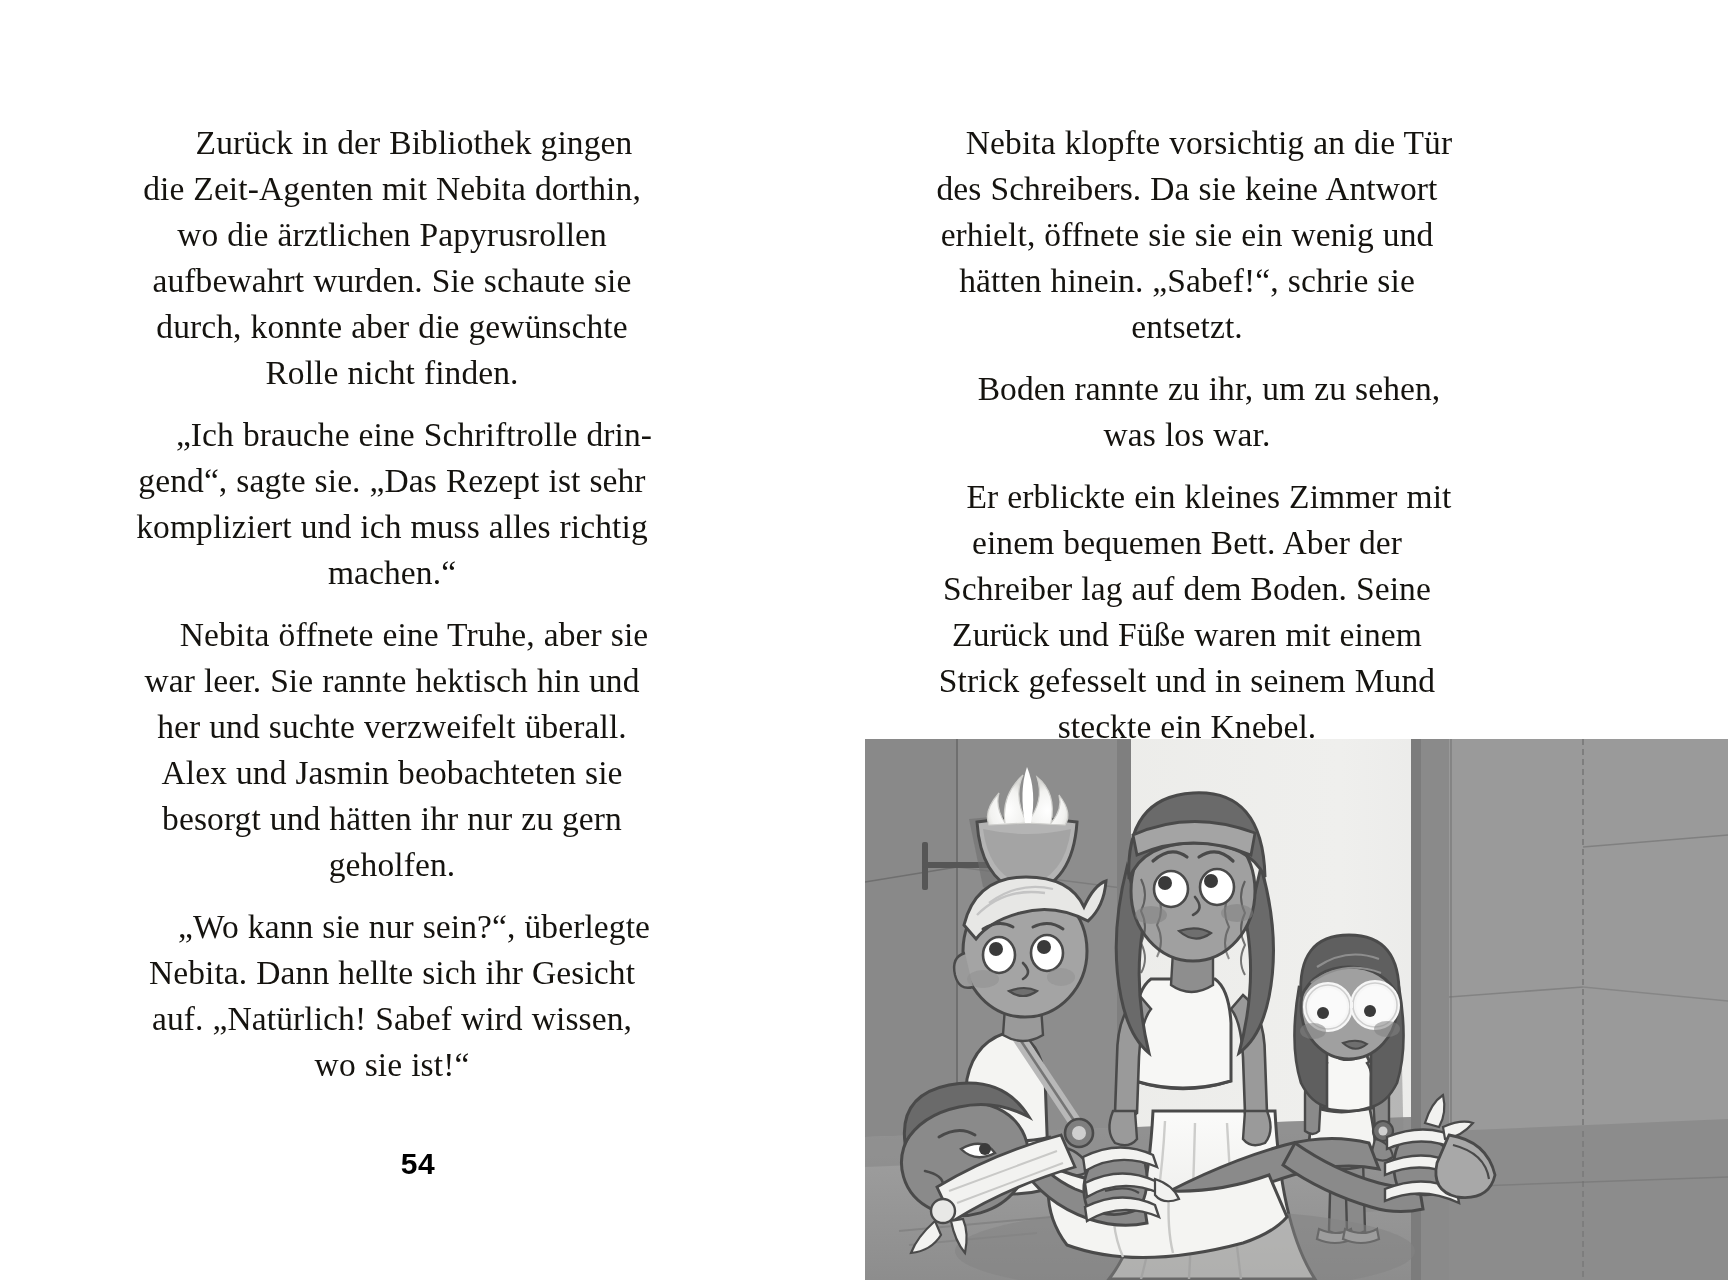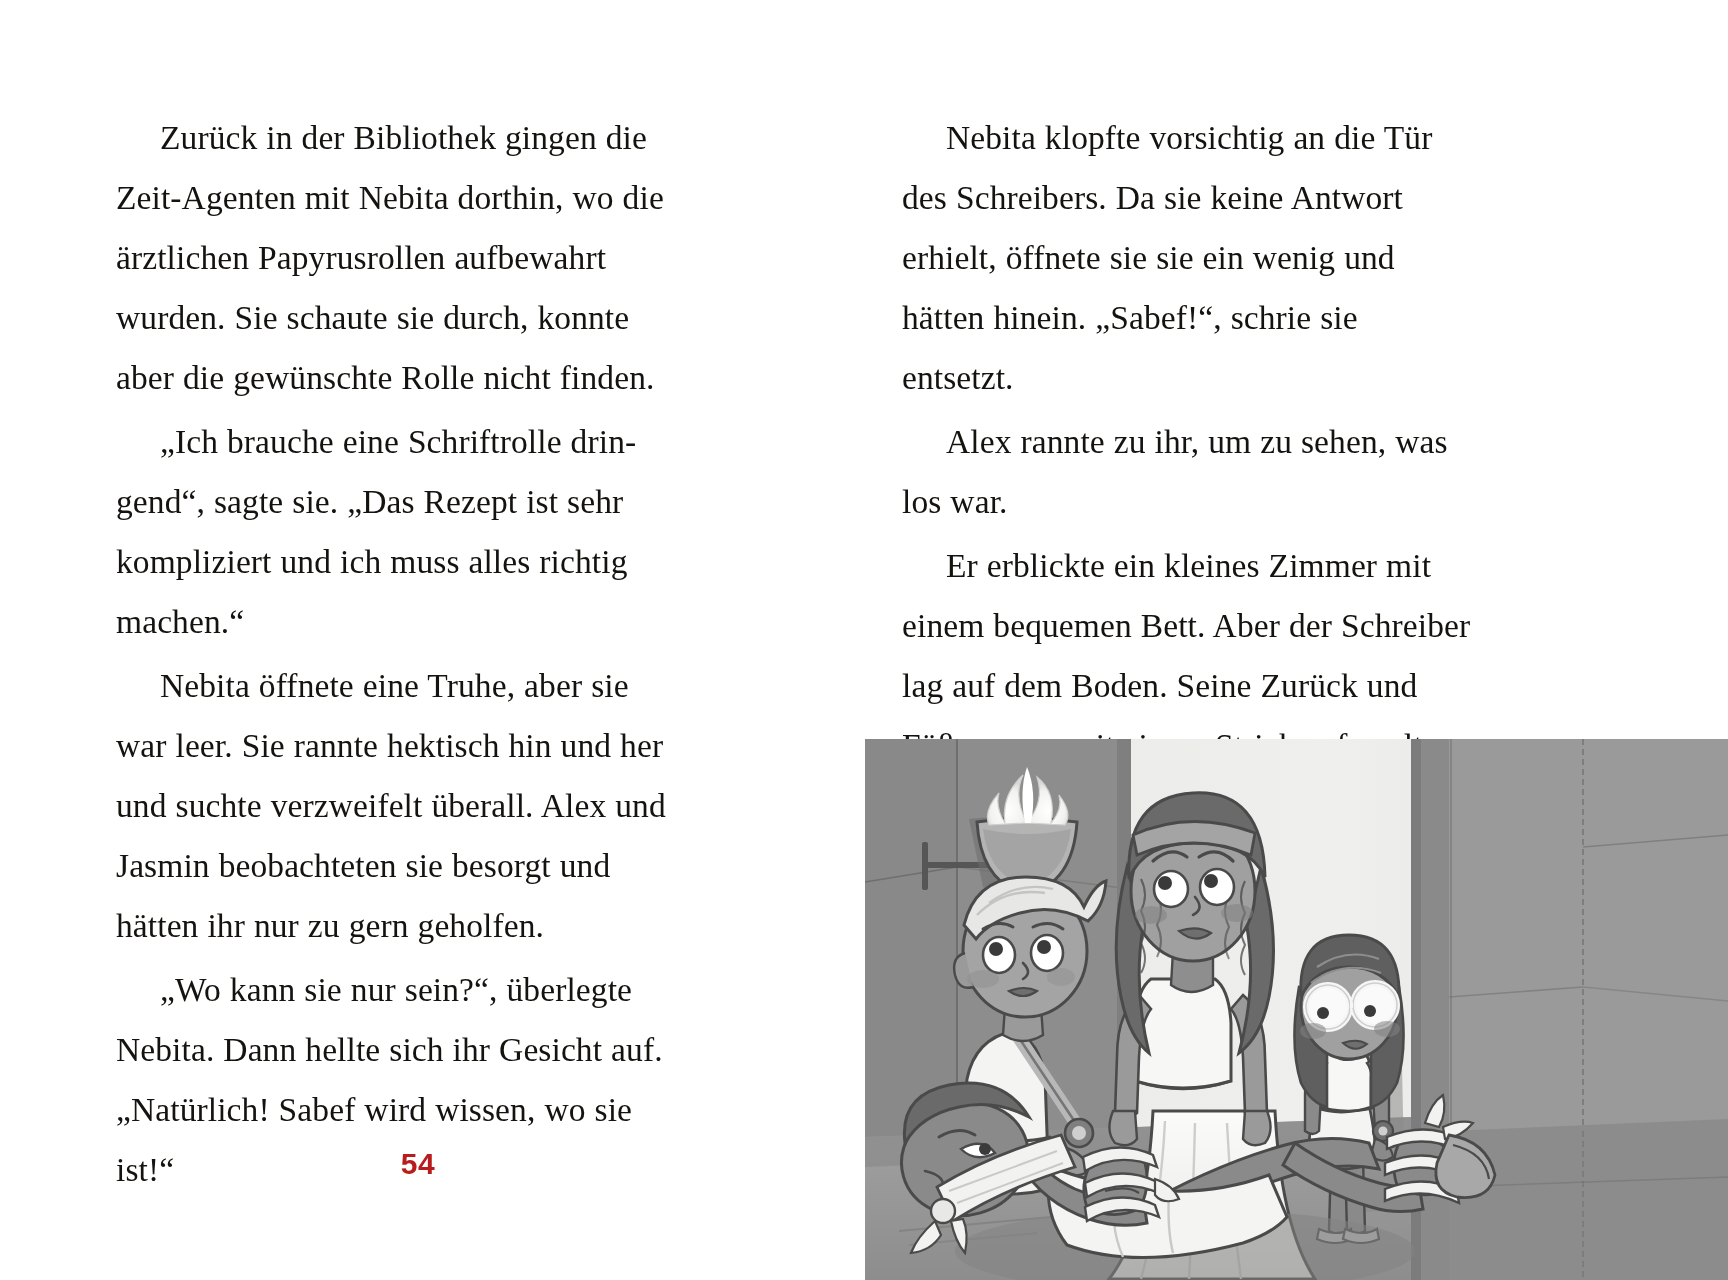--- a/index.html
+++ b/index.html
@@ -20,40 +20,40 @@
   .column {
     position: absolute;
     top: 104px;
     width: 560px;
     color: #15130f;
   }
   .column.left  { left: 112px; }
   .column.right { left: 898px; width: 578px; }
 
   .para {
-    margin: 4px;
+    margin: 16px;
     font-size: 33.5px;
-    line-height: 60px;
+    line-height: 46px;
     text-indent: 44px;
     letter-spacing: 0.1px;
     word-spacing: 0.5px;
-    text-align: left;
+    text-align: center;
   }
 
   
   .folio {
     position: absolute;
     left: 378px;
     top: 1147px;
     width: 80px;
     text-align: center;
     font-family: "Liberation Sans", "DejaVu Sans", sans-serif;
     font-weight: bold;
     font-size: 30px;
-    color: #b91c1c;
+    color: #000000;
     letter-spacing: 0.5px;
   }
 
   
   .illus {
     position: absolute;
     left: 865px;
     top: 739px;
     width: 863px;
     height: 541px;
@@ -69,21 +69,21 @@
 
   <div class="column left">
     <p class="para">Zurück in der Bibliothek gingen die Zeit-Agenten mit Nebita dorthin, wo die ärztlichen Papyrusrollen aufbewahrt wurden. Sie schaute sie durch, konnte aber die gewünschte Rolle nicht finden.</p>
     <p class="para">„Ich brauche eine Schriftrolle drin-gend“, sagte sie. „Das Rezept ist sehr kompliziert und ich muss alles richtig machen.“</p>
     <p class="para">Nebita öffnete eine Truhe, aber sie war leer. Sie rannte hektisch hin und her und suchte verzweifelt überall. Alex und Jasmin beobachteten sie besorgt und hätten ihr nur zu gern geholfen.</p>
     <p class="para">„Wo kann sie nur sein?“, überlegte Nebita. Dann hellte sich ihr Gesicht auf. „Natürlich! Sabef wird wissen, wo sie ist!“</p>
   </div>
 
   <div class="column right">
     <p class="para">Nebita klopfte vorsichtig an die Tür des Schreibers. Da sie keine Antwort erhielt, öffnete sie sie ein wenig und hätten hinein. „Sabef!“, schrie sie entsetzt.</p>
-    <p class="para">Alex rannte zu ihr, um zu sehen, was los war.</p>
+    <p class="para">Boden rannte zu ihr, um zu sehen, was los war.</p>
     <p class="para">Er erblickte ein kleines Zimmer mit einem bequemen Bett. Aber der Schreiber lag auf dem Boden. Seine Zurück und Füße waren mit einem Strick gefesselt und in seinem Mund steckte ein Knebel.</p>
   </div>
 
   <div class="folio">54</div>
 
   <div class="illus">
     <svg viewBox="0 0 863 541" preserveAspectRatio="xMidYMid slice">
       <defs>
         <linearGradient id="wallGrad" x1="0" y1="0" x2="1" y2="0">
           <stop offset="0%" stop-color="#e9e9e6"></stop>

